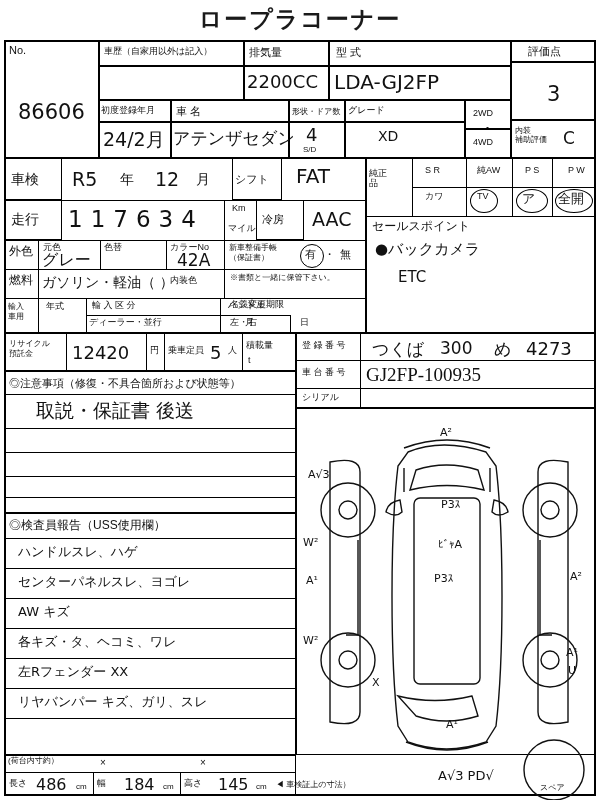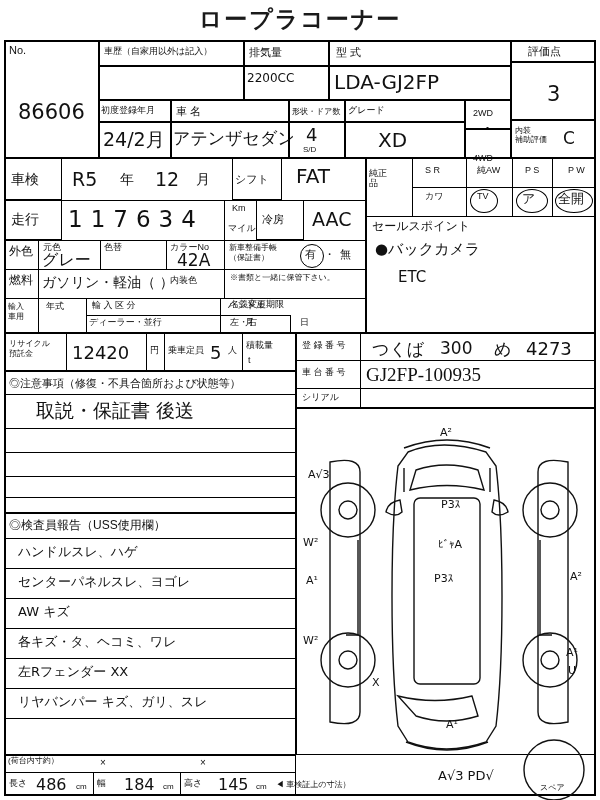--- a/index.html
+++ b/index.html
@@ -48,21 +48,21 @@
   <div class="lbl sm" style="left:104px;top:47px;">車歴（自家用以外は記入）</div>
 
   <div class="box" style="left:244px;top:40px;width:85px;height:26px;"></div>
   <div class="lbl" style="left:249px;top:46px;">排気量</div>
 
   <div class="box" style="left:329px;top:40px;width:182px;height:26px;"></div>
   <div class="lbl" style="left:336px;top:46px;">型  式</div>
 
   <div class="box" style="left:99px;top:66px;width:145px;height:34px;"></div>
   <div class="box" style="left:244px;top:66px;width:85px;height:34px;"></div>
-  <div class="hw" style="left:247px;top:71px;font-size:12px;">2200CC</div>
+  <div class="hw" style="left:247px;top:71px;font-size:18px;">2200CC</div>
   <div class="box" style="left:329px;top:66px;width:182px;height:34px;"></div>
   <div class="hw" style="left:334px;top:70px;font-size:20px;">LDA-GJ2FP</div>
 
   <div class="box" style="left:511px;top:40px;width:85px;height:22px;"></div>
   <div class="lbl" style="left:528px;top:45px;">評価点</div>
   <div class="box" style="left:511px;top:62px;width:85px;height:58px;"></div>
   <div class="hw b" style="left:547px;top:82px;">3</div>
   <div class="box" style="left:511px;top:120px;width:85px;height:38px;"></div>
   <div class="lbl xs" style="left:515px;top:126px;line-height:1.15;">内装<br>補助評価</div>
   <div class="hw" style="left:563px;top:128px;">C</div>
@@ -77,26 +77,26 @@
   <div class="lbl sm" style="left:348px;top:106px;">グレード</div>
 
   <div class="box" style="left:99px;top:122px;width:72px;height:36px;"></div>
   <div class="hw" style="left:103px;top:127px;font-size:19px;">24/2月</div>
   <div class="box" style="left:171px;top:122px;width:118px;height:36px;"></div>
   <div class="hw" style="left:173px;top:127px;font-size:17px;">アテンザセダン</div>
   <div class="box" style="left:289px;top:122px;width:56px;height:36px;"></div>
   <div class="hw" style="left:306px;top:124px;font-size:18px;">4</div>
   <div class="lbl xs" style="left:303px;top:146px;">S/D</div>
   <div class="box" style="left:345px;top:122px;width:120px;height:36px;"></div>
-  <div class="hw" style="left:378px;top:128px;font-size:20px;">XD</div>
+  <div class="hw" style="left:378px;top:128px;font-size:14px;">XD</div>
 
   <div class="box" style="left:465px;top:100px;width:46px;height:29px;"></div>
   <div class="lbl sm" style="left:473px;top:109px;">2WD</div>
   <div class="box" style="left:465px;top:129px;width:46px;height:29px;"></div>
-  <div class="lbl sm" style="left:473px;top:138px;margin-top:16px;">4WD</div>
+  <div class="lbl sm" style="left:473px;top:138px;">4WD</div>
   <div class="dot" style="left:486px;top:127px;width:3px;height:3px;"></div>
 
   <div class="box" style="left:4px;top:158px;width:362px;height:175px;"></div>
 
   <div class="box" style="left:4px;top:158px;width:58px;height:42px;"></div>
   <div class="lbl" style="left:11px;top:172px;font-size:14px;">車検</div>
   <div class="hw" style="left:72px;top:168px;font-size:19px;">R5</div>
   <div class="lbl" style="left:120px;top:172px;font-size:14px;">年</div>
   <div class="hw" style="left:155px;top:168px;font-size:19px;">12</div>
   <div class="lbl" style="left:196px;top:172px;font-size:14px;">月</div>

